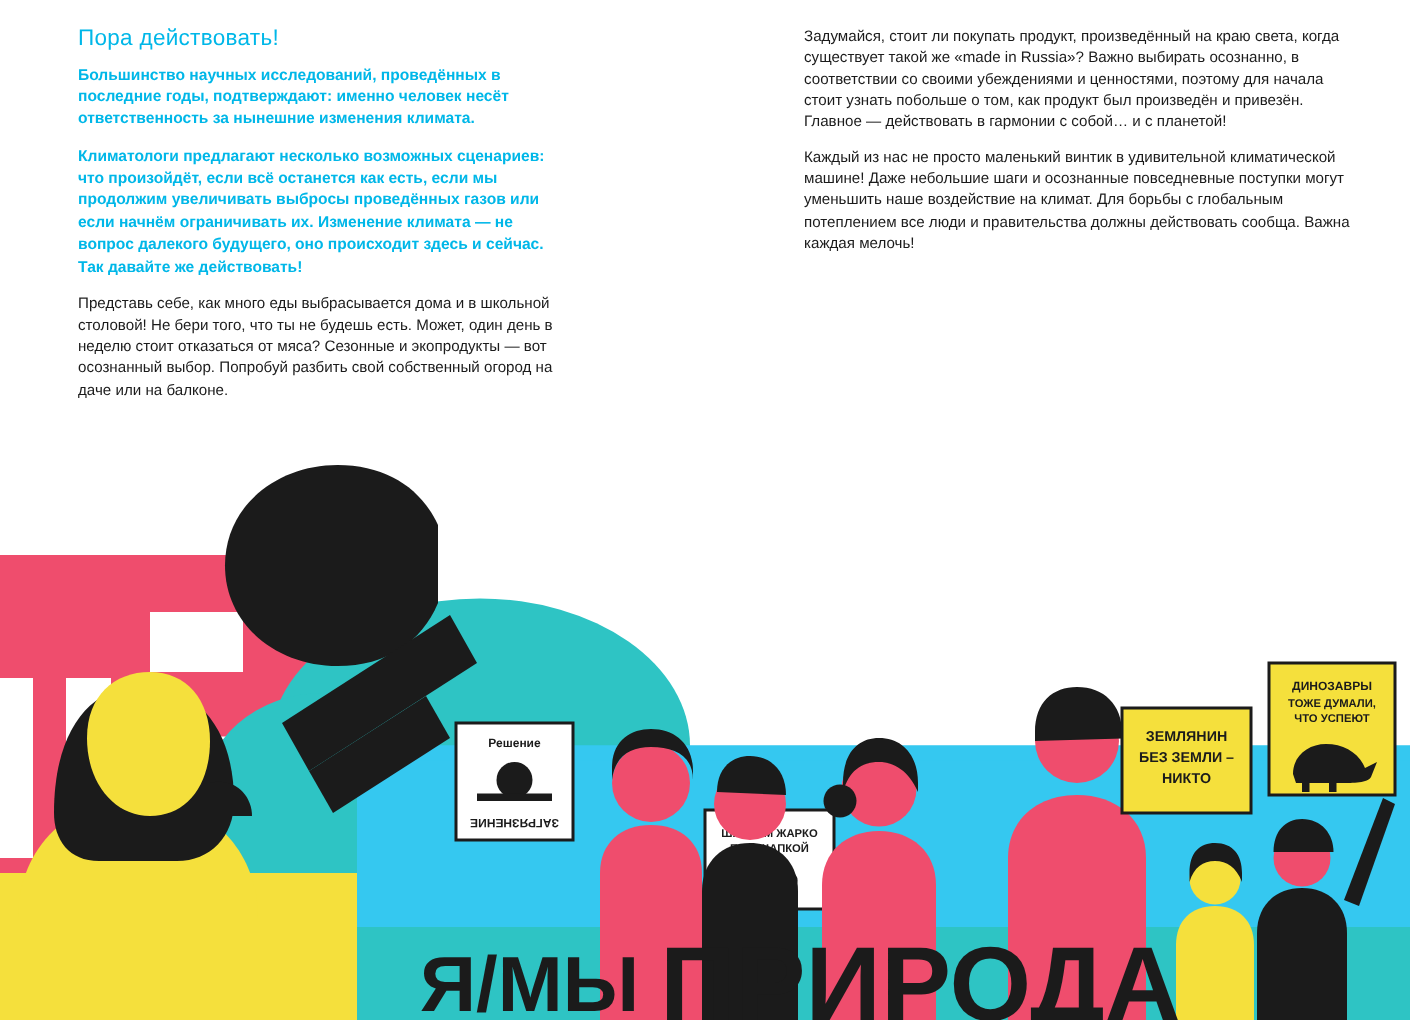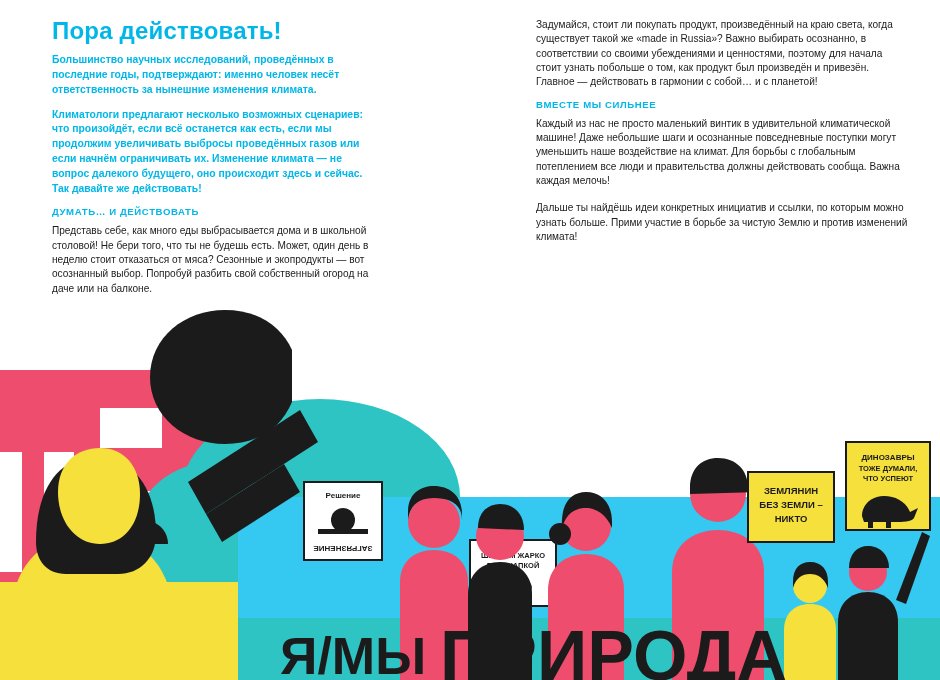--- a/index.html
+++ b/index.html
@@ -36,22 +36,22 @@
     width: 330px;
   }
   .col-right {
     position: absolute;
     left: 536px;
     top: 18px;
     width: 372px;
   }
   .headline {
     color: #00b7e8;
-    font-size: 24px;
-    font-weight: bold;
+    font-size: 15px;
+    font-weight: normal;
     letter-spacing: 0.2px;
     margin: 0 0 9px 0;
     line-height: 1.1;
   }
   .lede {
     color: #00b7e8;
     font-size: 10.4px;
     line-height: 1.42;
     margin: 0 0 10px 0;
     font-weight: bold;
@@ -97,29 +97,26 @@
 <body>
 
 <div class="page">
 
   <div class="text-layer">
 
     <div class="col-left">
       <h1 class="headline">Пора действовать!</h1>
       <p class="lede">Большинство научных исследований, проведённых в последние годы, подтверждают: именно человек несёт ответственность за нынешние изменения климата.</p>
       <p class="lede">Климатологи предлагают несколько возможных сценариев: что произойдёт, если всё останется как есть, если мы продолжим увеличивать выбросы проведённых газов или если начнём ограничивать их. Изменение климата — не вопрос далекого будущего, оно происходит здесь и сейчас. Так давайте же действовать!</p>
-      <div class="subhead">ДУМАТЬ… И ДЕЙСТВОВАТЬ</div>
       <p class="body-para">Представь себе, как много еды выбрасывается дома и в школьной столовой! Не бери того, что ты не будешь есть. Может, один день в неделю стоит отказаться от мяса? Сезонные и экопродукты — вот осознанный выбор. Попробуй разбить свой собственный огород на даче или на балконе.</p>
     </div>
 
     <div class="col-right">
       <p class="body-para">Задумайся, стоит ли покупать продукт, произведённый на краю света, когда существует такой же «made in Russia»? Важно выбирать осознанно, в соответствии со своими убеждениями и ценностями, поэтому для начала стоит узнать побольше о том, как продукт был произведён и привезён. Главное — действовать в гармонии с собой… и с планетой!</p>
-      <div class="subhead">ВМЕСТЕ МЫ СИЛЬНЕЕ</div>
       <p class="body-para">Каждый из нас не просто маленький винтик в удивительной климатической машине! Даже небольшие шаги и осознанные повседневные поступки могут уменьшить наше воздействие на климат. Для борьбы с глобальным потеплением все люди и правительства должны действовать сообща. Важна каждая мелочь!</p>
-      <p class="body-para gap-top">Дальше ты найдёшь идеи конкретных инициатив и ссылки, по которым можно узнать больше. Прими участие в борьбе за чистую Землю и против изменений климата!</p>
     </div>
 
   </div>
 
   <div class="illo">
     <svg width="940" height="398" viewBox="0 0 940 398" xmlns="http://www.w3.org/2000/svg">
 
       <rect x="0" y="88" width="238" height="310" fill="#ef4d6d"></rect>
       <rect x="0" y="170" width="22" height="120" fill="#ffffff"></rect>
       <rect x="44" y="170" width="30" height="60" fill="#ffffff"></rect>

